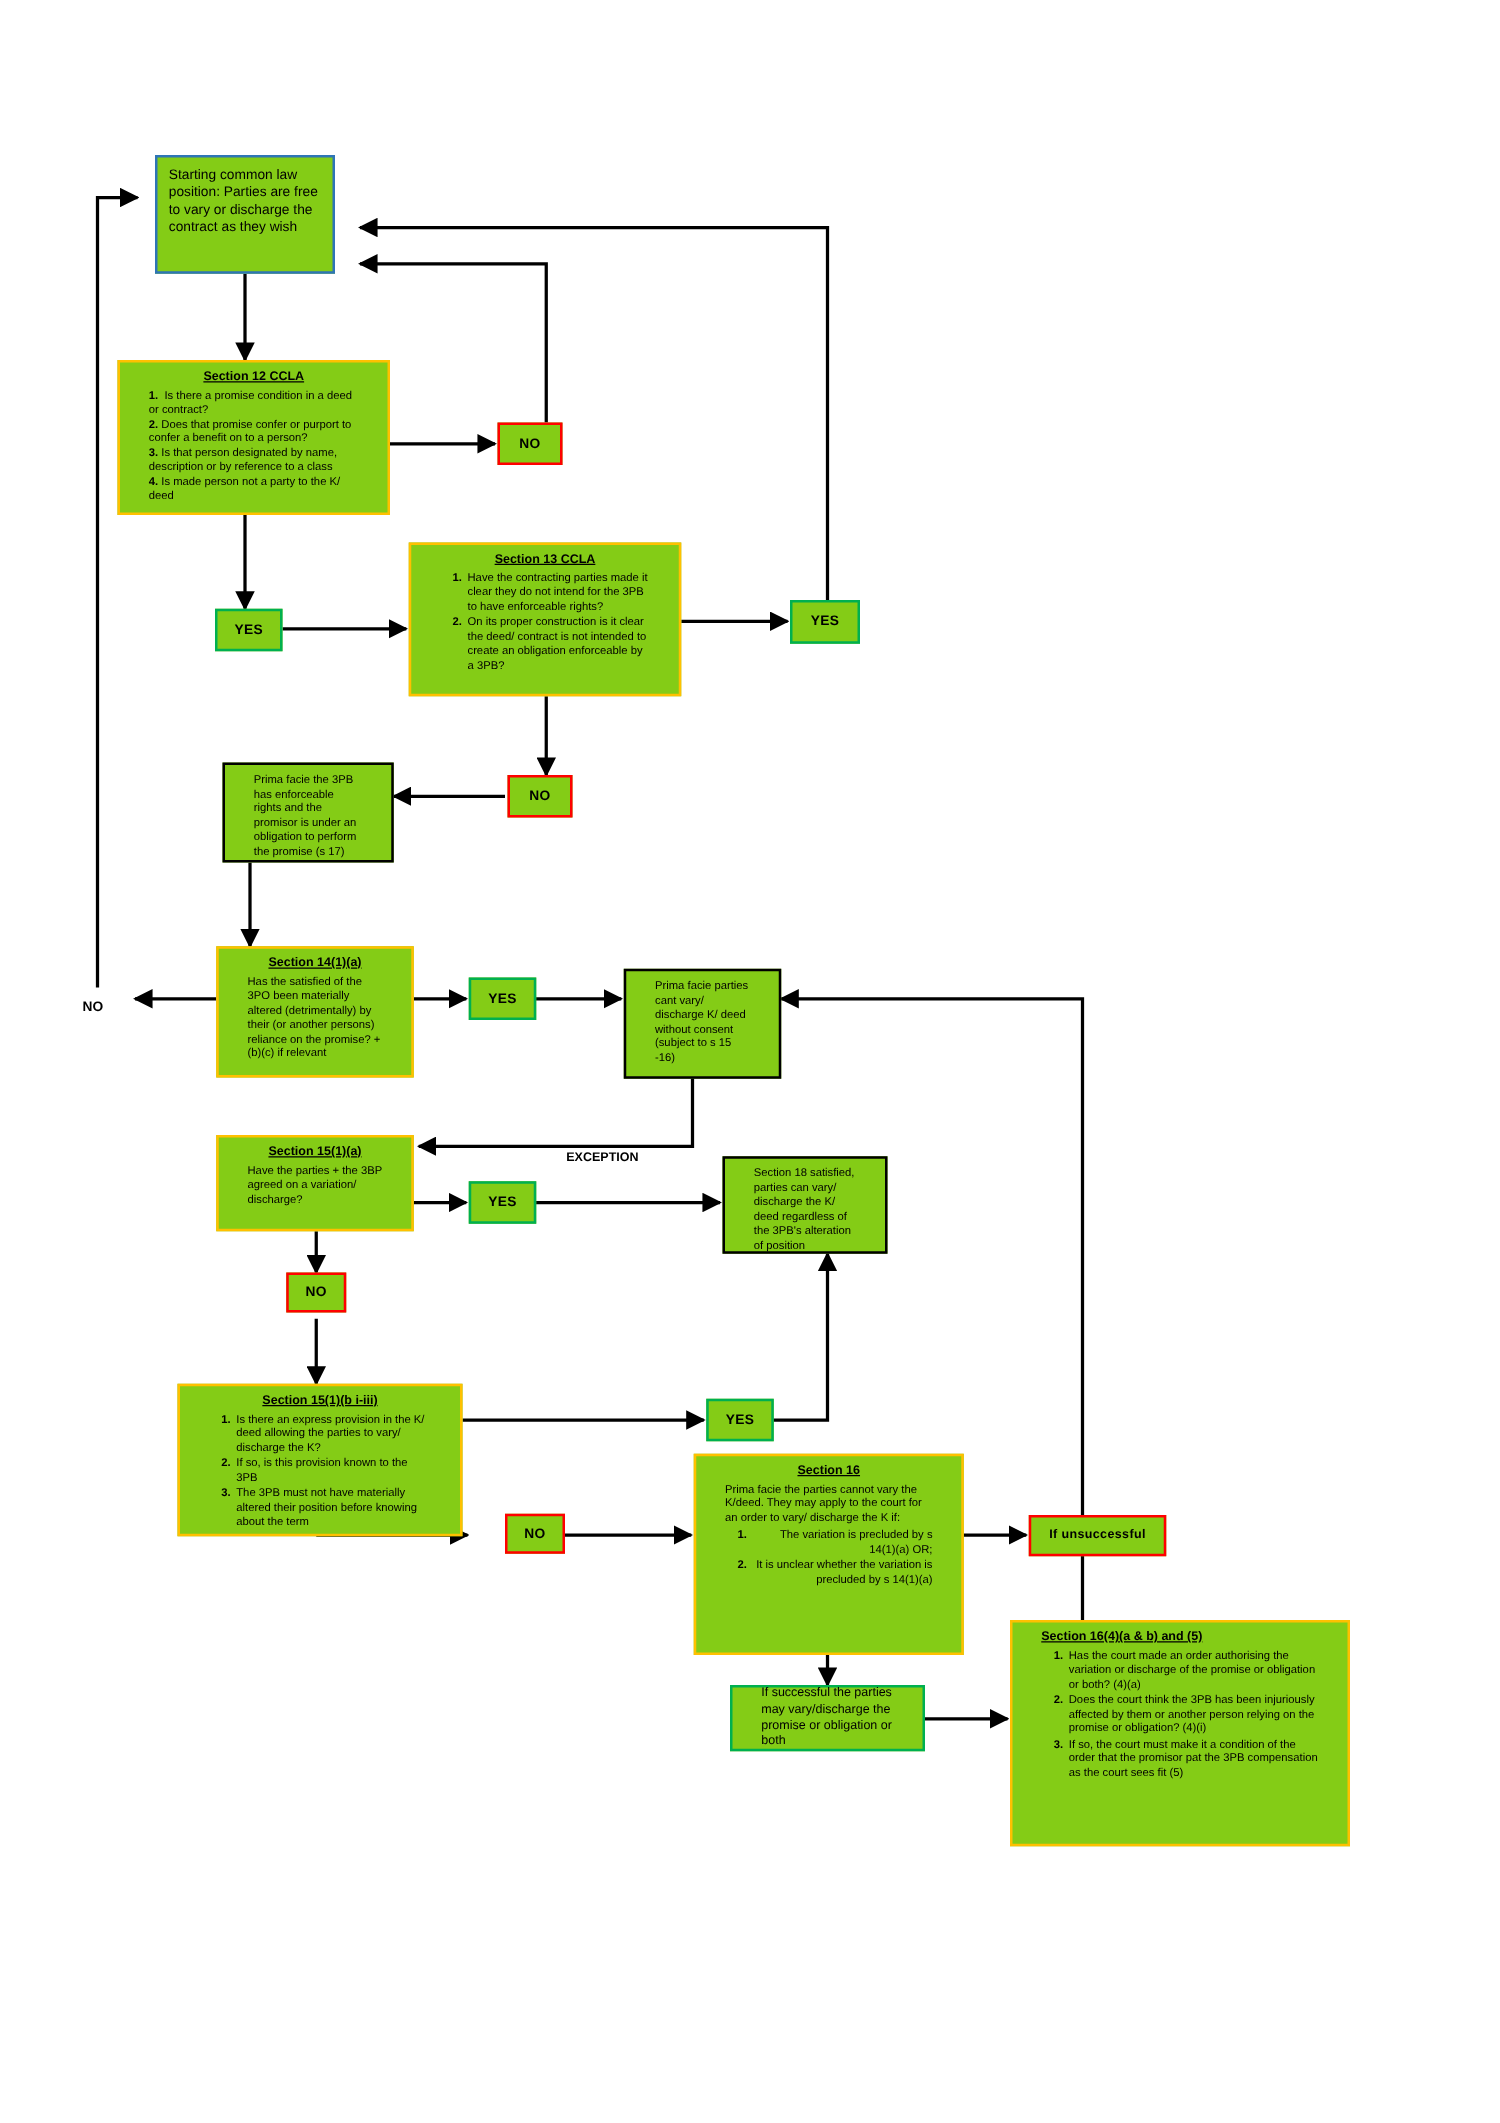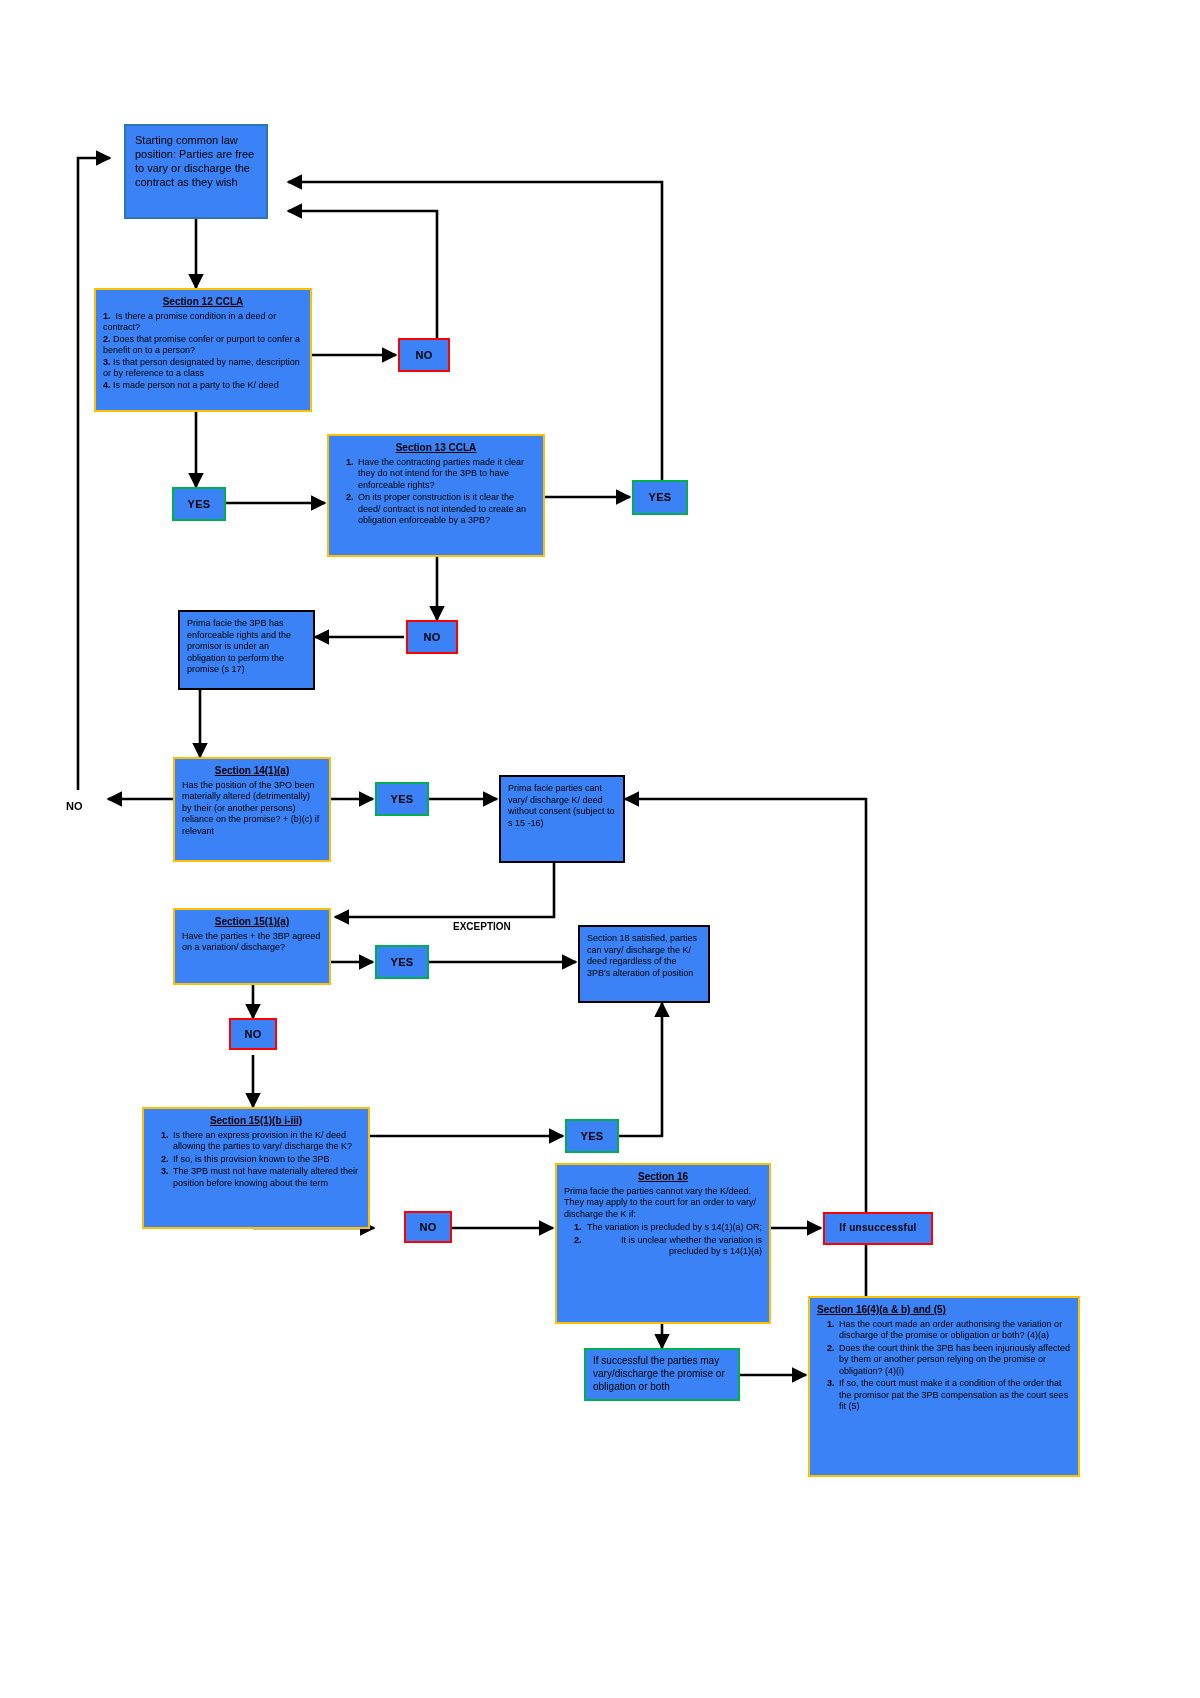--- a/index.html
+++ b/index.html
@@ -21,21 +21,21 @@
     position: absolute;
     left: 0;
     top: 0;
     width: 1200px;
     height: 1698px;
     pointer-events: none;
   }
   .node {
     position: absolute;
     box-sizing: border-box;
-    background: #3b82f6;
+    background: #84cc16;
     color: #000000;
     line-height: 1.28;
   }
   .node.blue   { border: 2.5px solid #2E75B6; }
   .node.amber  { border: 2.5px solid #FFC000; }
   .node.black  { border: 2px solid #000000; }
   .node.green  { border: 2.5px solid #00B050; }
   .node.red    { border: 2.5px solid #FF0000; }
 
   .node .title {
@@ -44,21 +44,21 @@
     text-align: center;
     display: block;
     margin-bottom: 2px;
   }
   .node .body {
     display: block;
   }
   .node p {
     margin: 0 0 0 0;
   }
-  .pad-s { padding: 6px 7px; }
+  .pad-s { padding: 6px 23px; }
   .pad-m { padding: 7px 9px; }
 
   
   .pill {
     display: flex;
     align-items: center;
     justify-content: center;
     font-weight: bold;
     letter-spacing: 0.3px;
   }
@@ -191,21 +191,21 @@
   <div class="node red pill fs11" style="left:406px; top:620px; width:52px; height:34px;">
     <span>NO</span>
   </div>
 
   <div class="node black pad-s fs9" style="left:178px; top:610px; width:137px; height:80px;">
     <span class="body">Prima facie the 3PB has enforceable rights and the promisor is under an obligation to perform the promise (s 17)</span>
   </div>
 
   <div class="node amber pad-s fs9" style="left:173px; top:757px; width:158px; height:105px;">
     <span class="title fs10">Section 14(1)(a)</span>
-    <span class="body">Has the position of the 3PO been materially altered (detrimentally) by their (or another persons) reliance on the promise? + (b)(c) if relevant</span>
+    <span class="body">Has the satisfied of the 3PO been materially altered (detrimentally) by their (or another persons) reliance on the promise? + (b)(c) if relevant</span>
   </div>
 
   <div class="label-free fs11" style="left:66px; top:800px;">
     <span>NO</span>
   </div>
 
   <div class="node green pill fs11" style="left:375px; top:782px; width:54px; height:34px;">
     <span>YES</span>
   </div>
 

